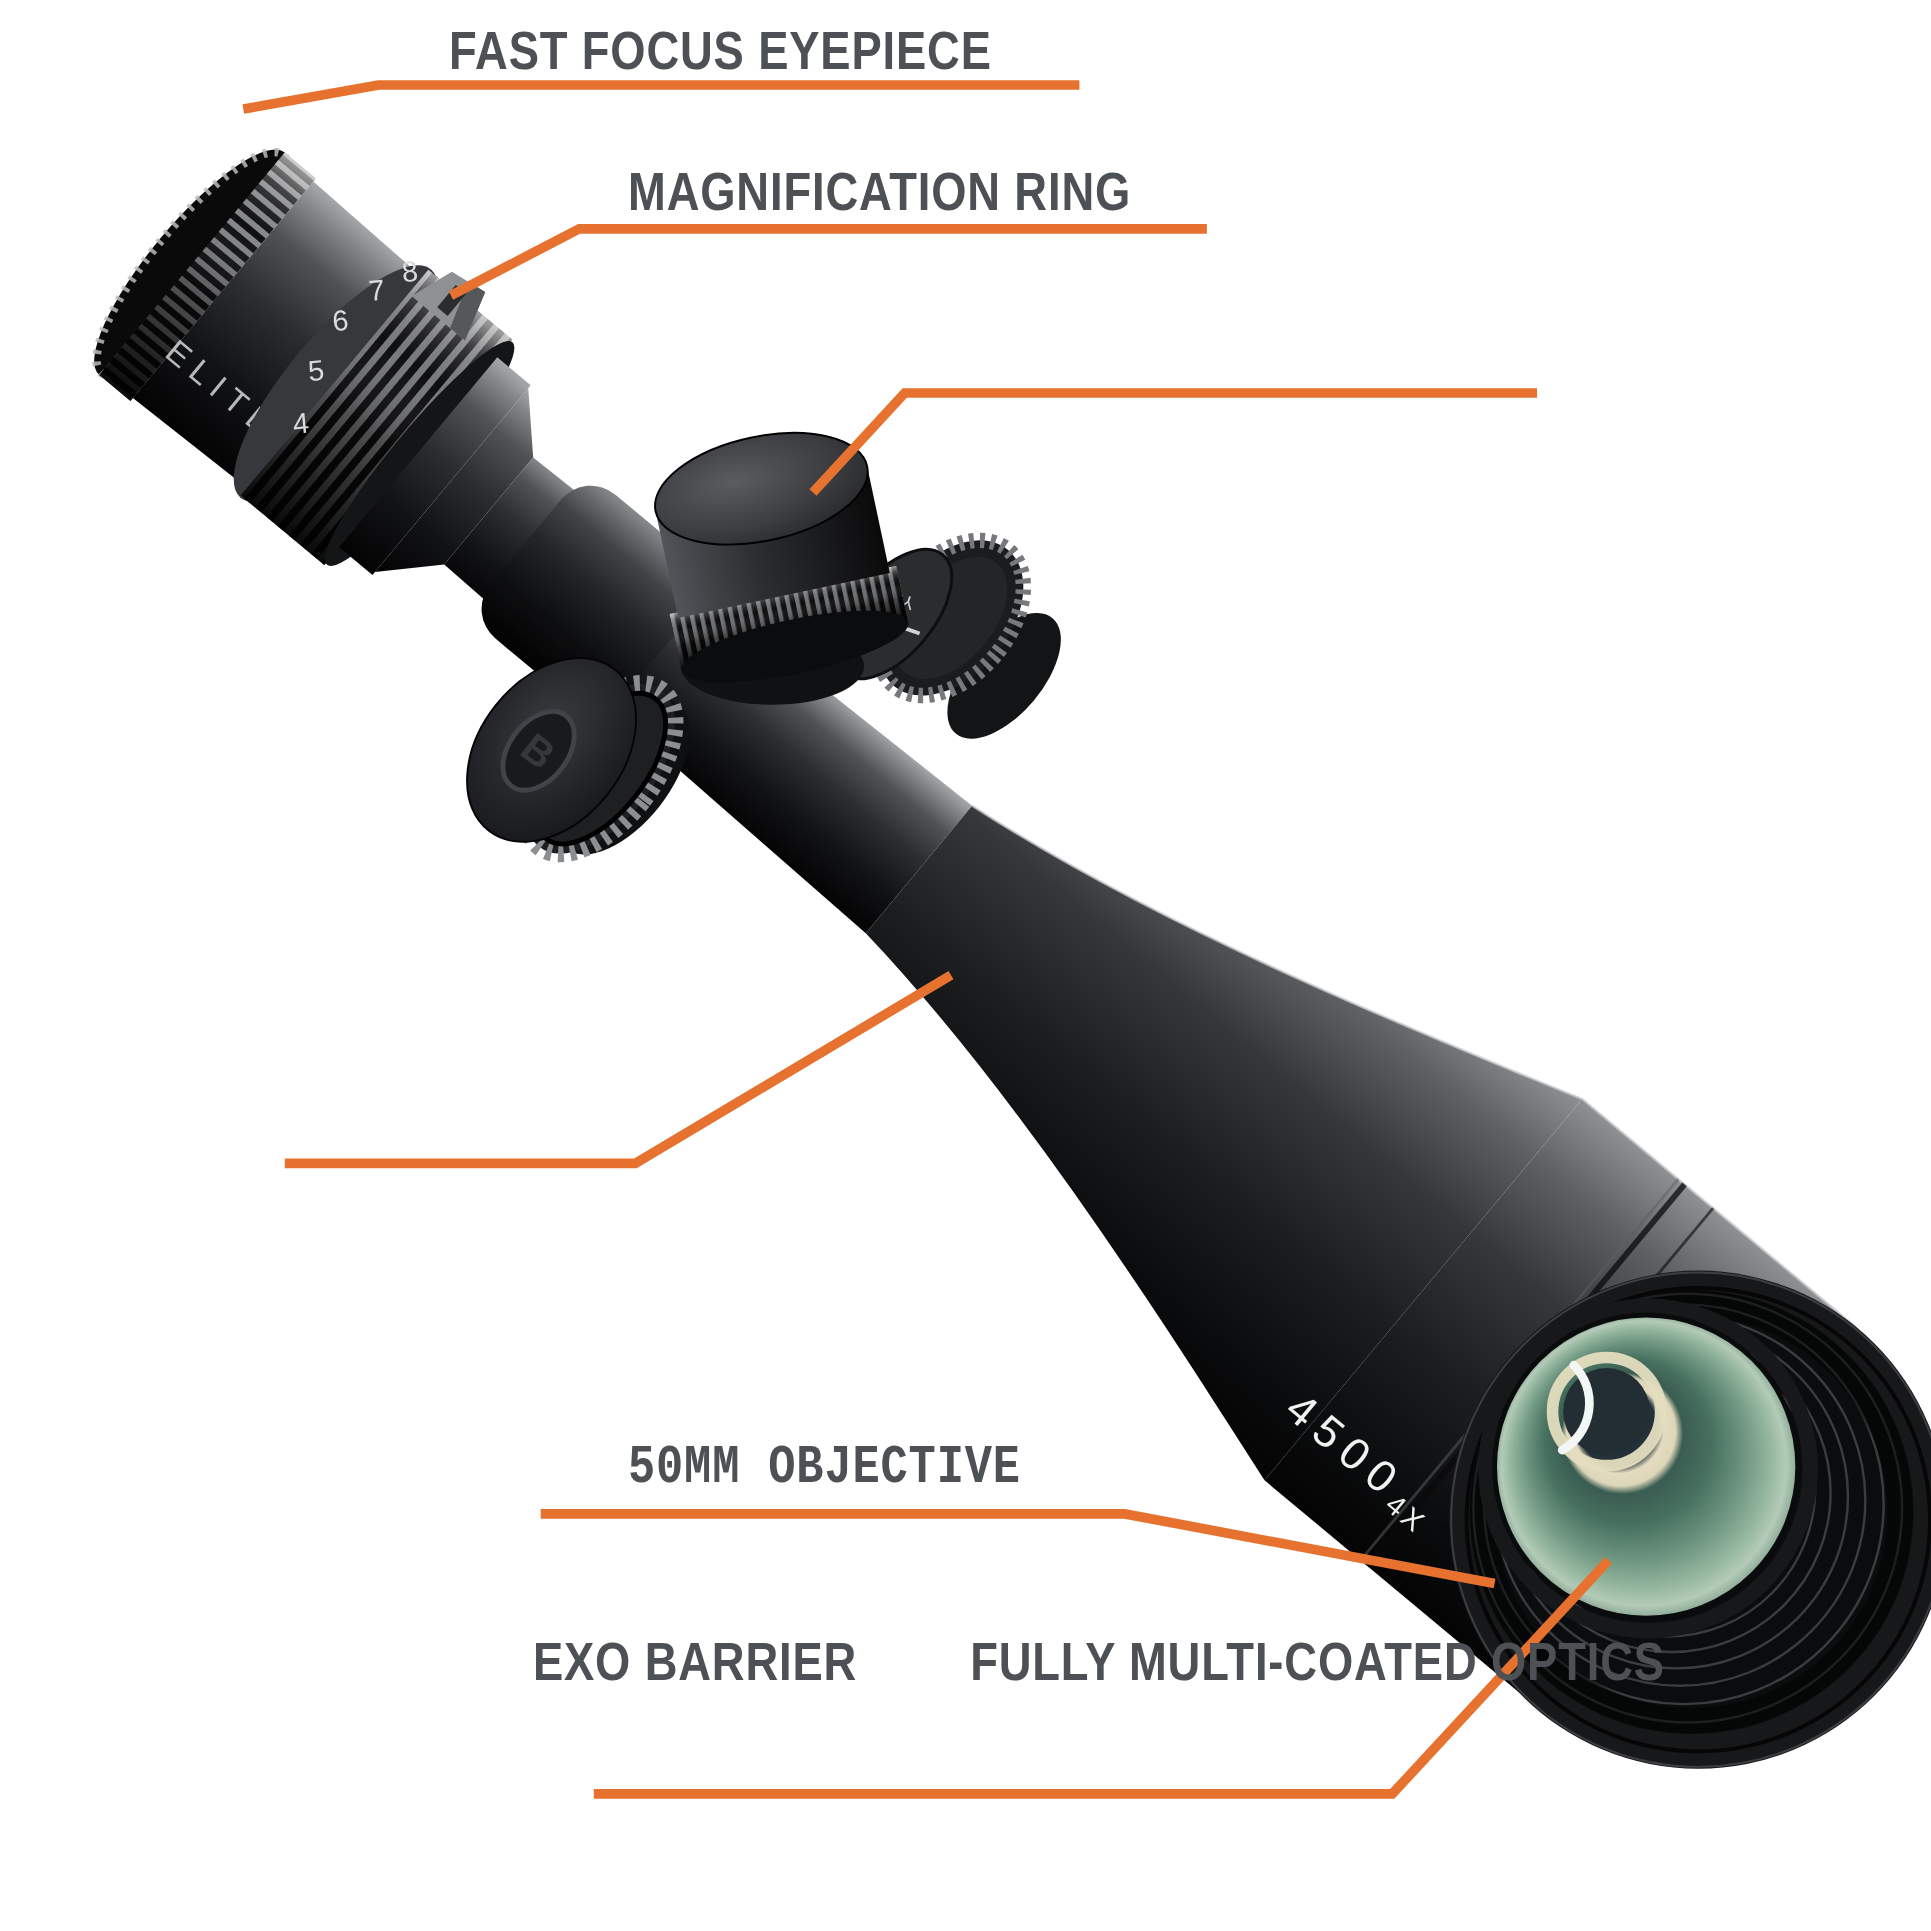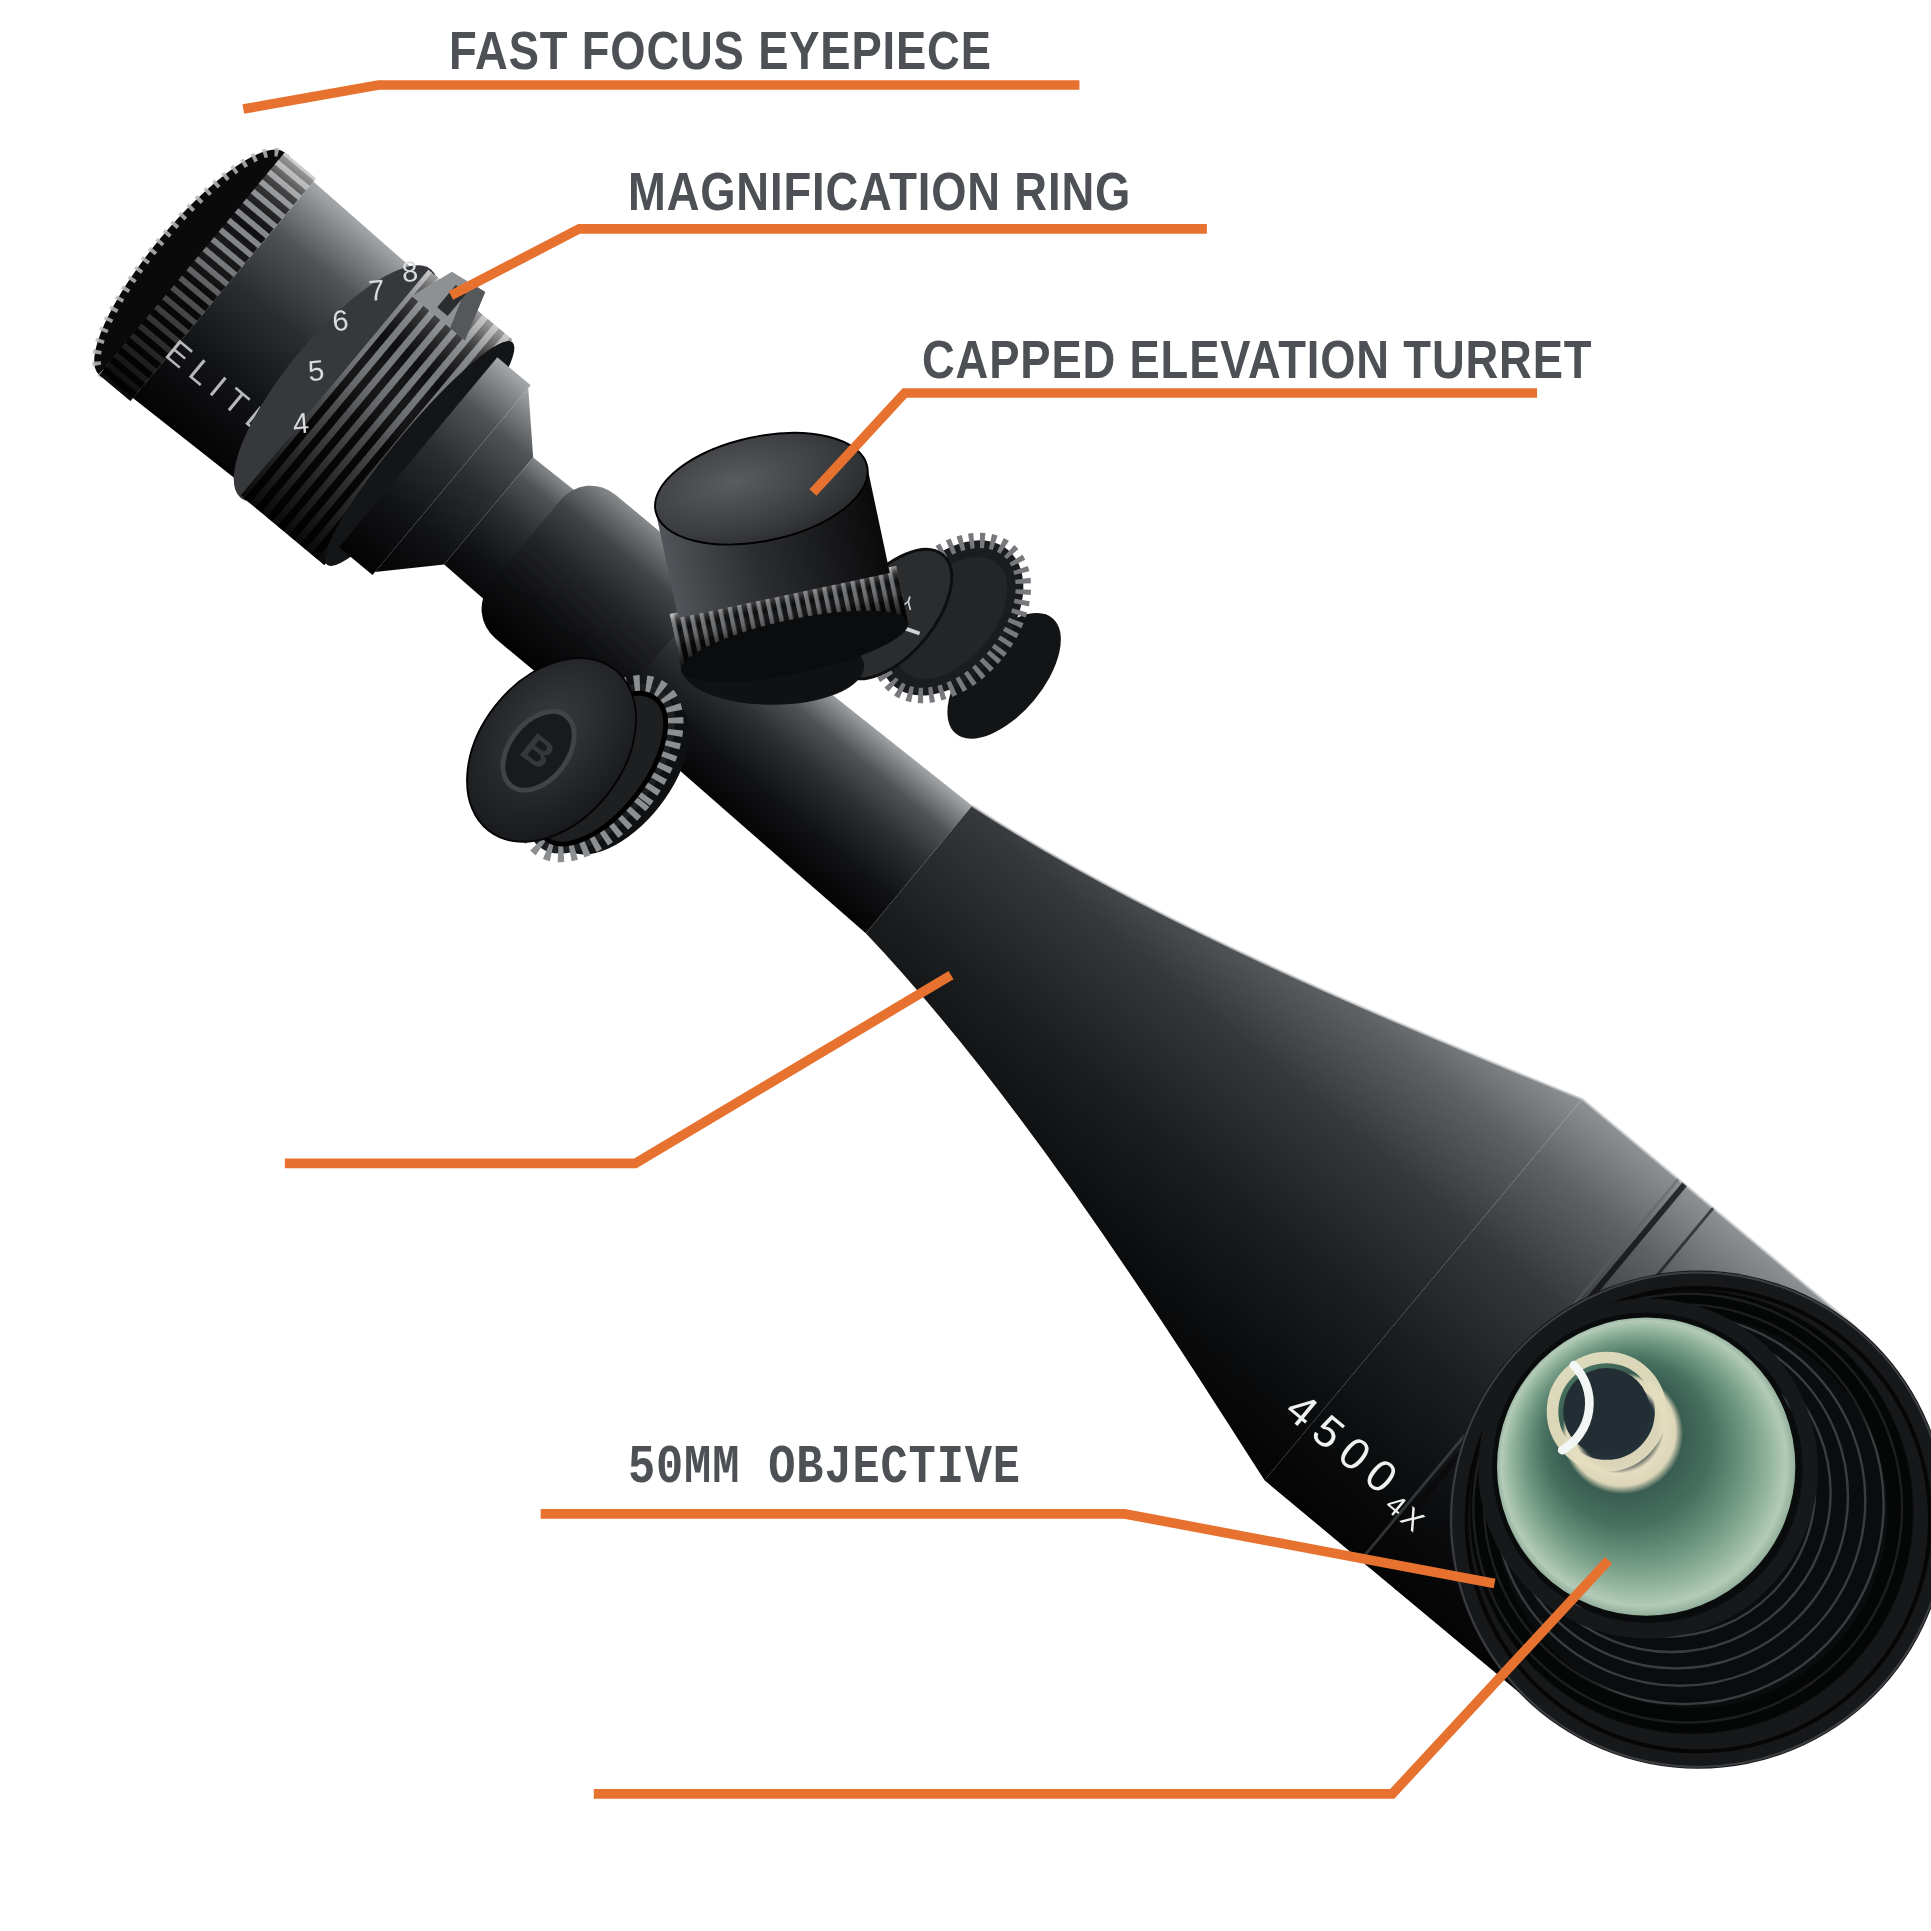--- a/index.html
+++ b/index.html
@@ -203,24 +203,25 @@
   </svg>
 
   <div class="callout" style="left:628px;top:164px;">
     <span class="cond">MAGNIFICATION RING</span>
   </div>
 
   <div class="callout" style="left:449px;top:23px;">
     <span class="cond">FAST FOCUS EYEPIECE</span>
   </div>
 
-  <div class="callout" style="left:922px;top:332px;">
-    <span class="cond">CAPPED ELEVATION TURRET</span>
-  </div>
 
 
   <div class="callout" style="left:628px;top:1441px;font-family:Liberation Mono, monospace;">
     <span class="cond">50MM OBJECTIVE</span>
   </div>
 
+  <div class="callout centered" style="left:502px;top:1634px;width:966px;">
+    <span class="cond exo-line">EXO BARRIER</span>
+    <span class="cond">FULLY MULTI-COATED OPTICS</span>
+  </div>
 
 </div>
 
 
 </body></html>

